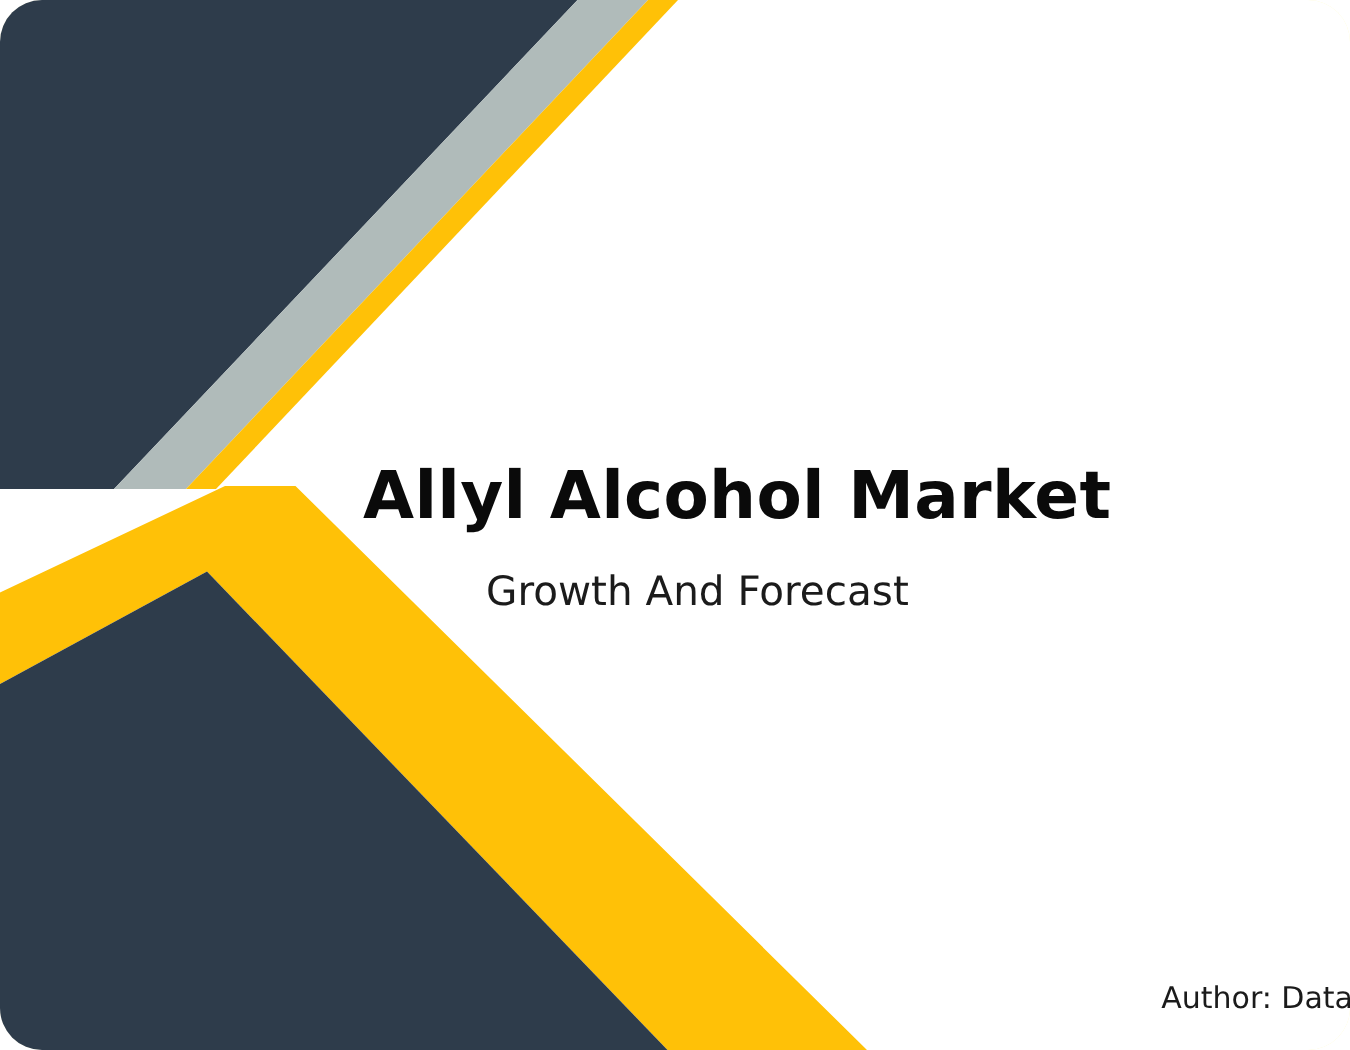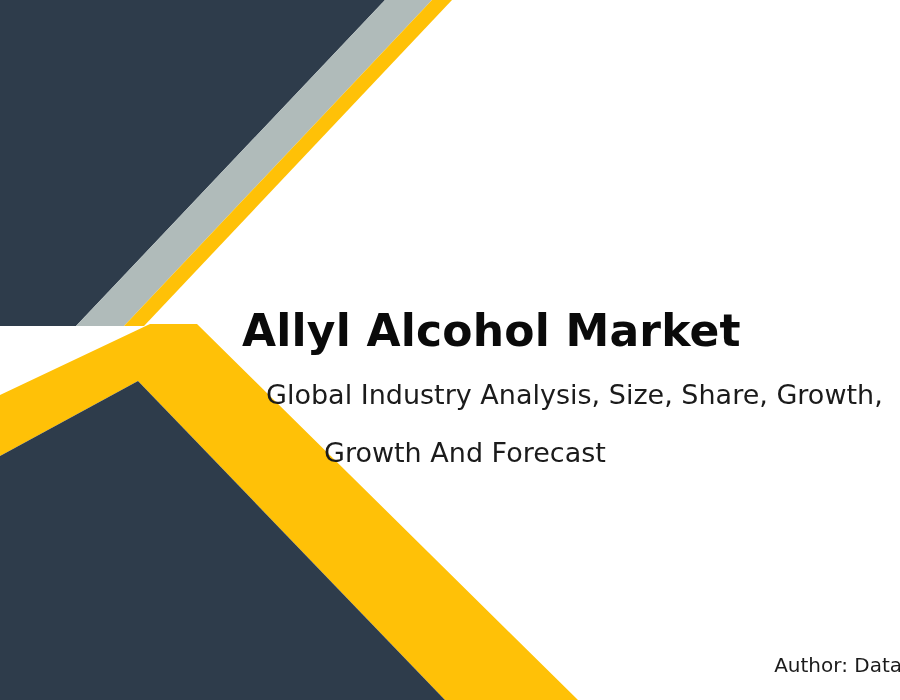--- a/index.html
+++ b/index.html
@@ -10,20 +10,21 @@
   }
   body {
     font-family: "DejaVu Sans", sans-serif;
   }
   #cover {
     position: relative;
     width: 900px;
     height: 700px;
     background: #fef9c3;
     overflow: hidden;
+    border-radius: 28px;
   }
   #bg-art {
     position: absolute;
     top: 0;
     left: 0;
     width: 900px;
     height: 700px;
     display: block;
   }
   .text-layer {
@@ -96,21 +97,20 @@
 
     <polygon points="138,381 445,700 0,700 0,456" fill="#2e3c4b"></polygon>
 
   </svg>
 
   <div class="text-layer">
 
     <div id="title">Allyl Alcohol Market</div>
 
     <div id="subtitle">
-      <span class="sub-line sub-line-1">Global  Industry Analysis, Size, Share, Growth,</span>
       <span class="sub-line sub-line-2">Growth  And Forecast</span>
     </div>
 
     <div id="author">Author: Data</div>
 
   </div>
 
 </div>
 
 </body></html>

